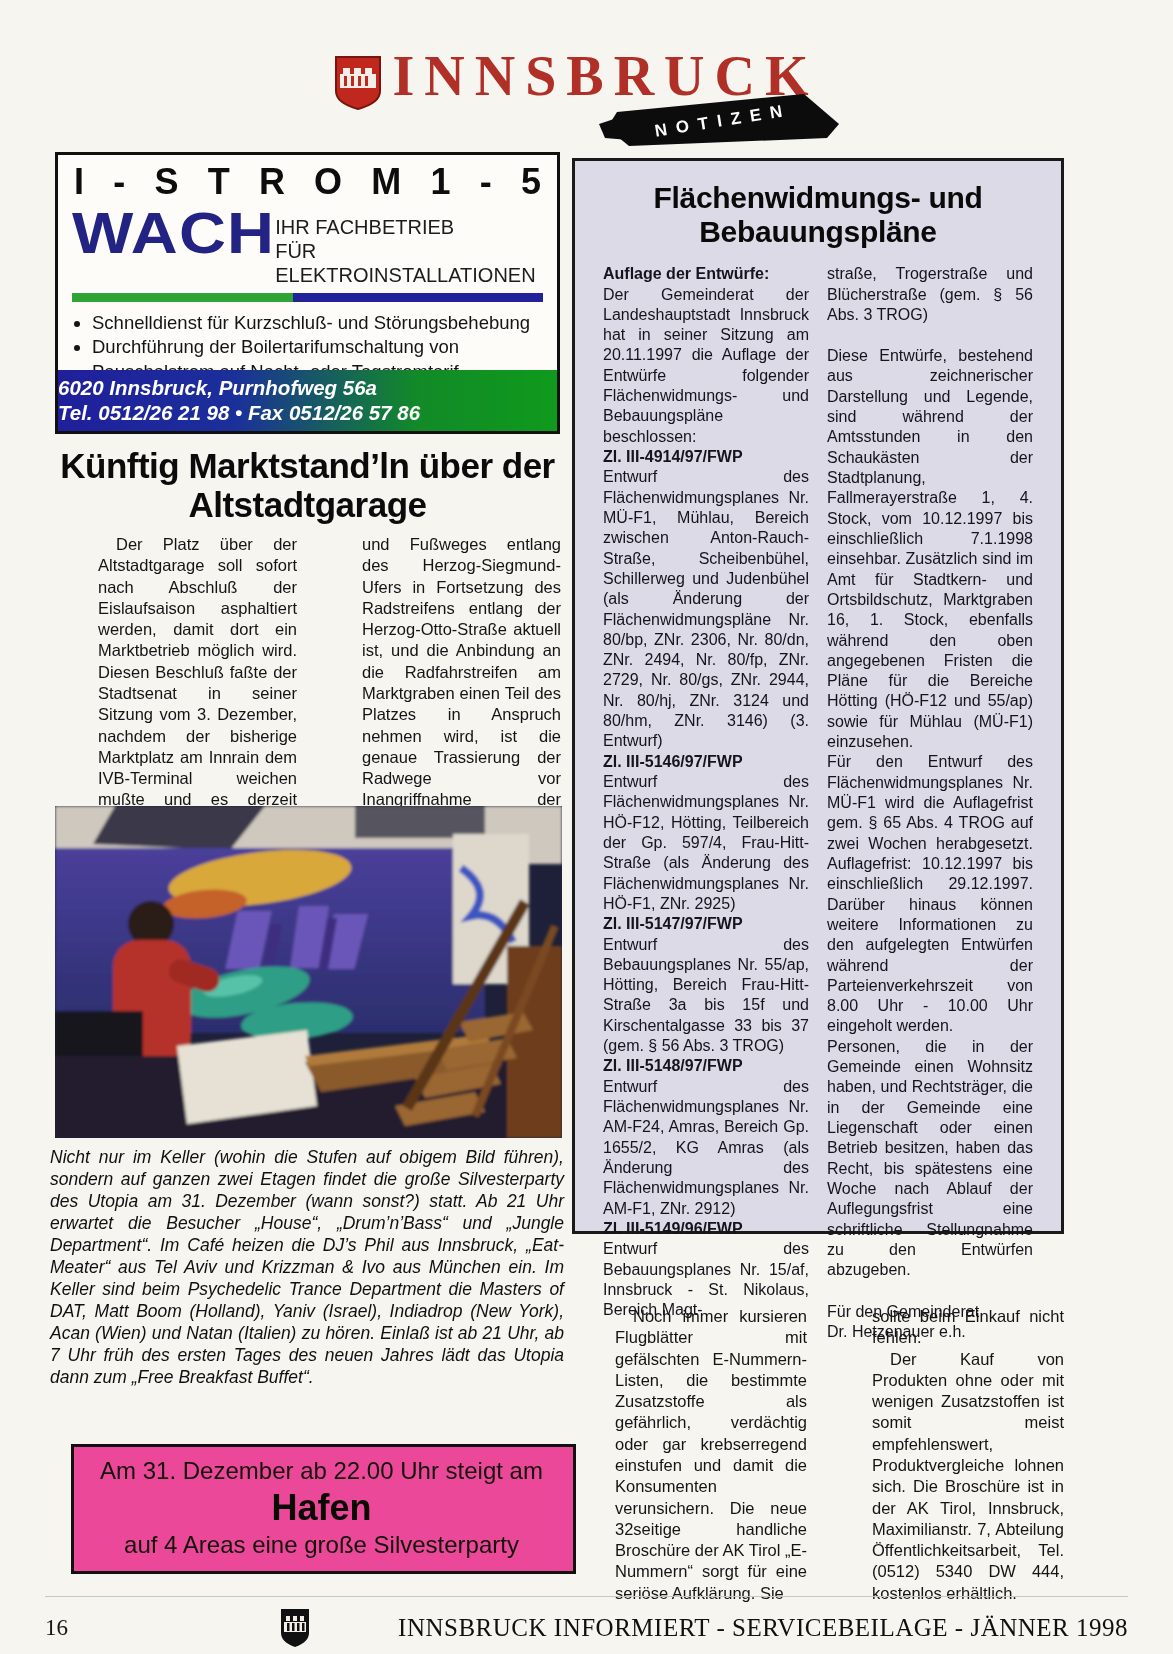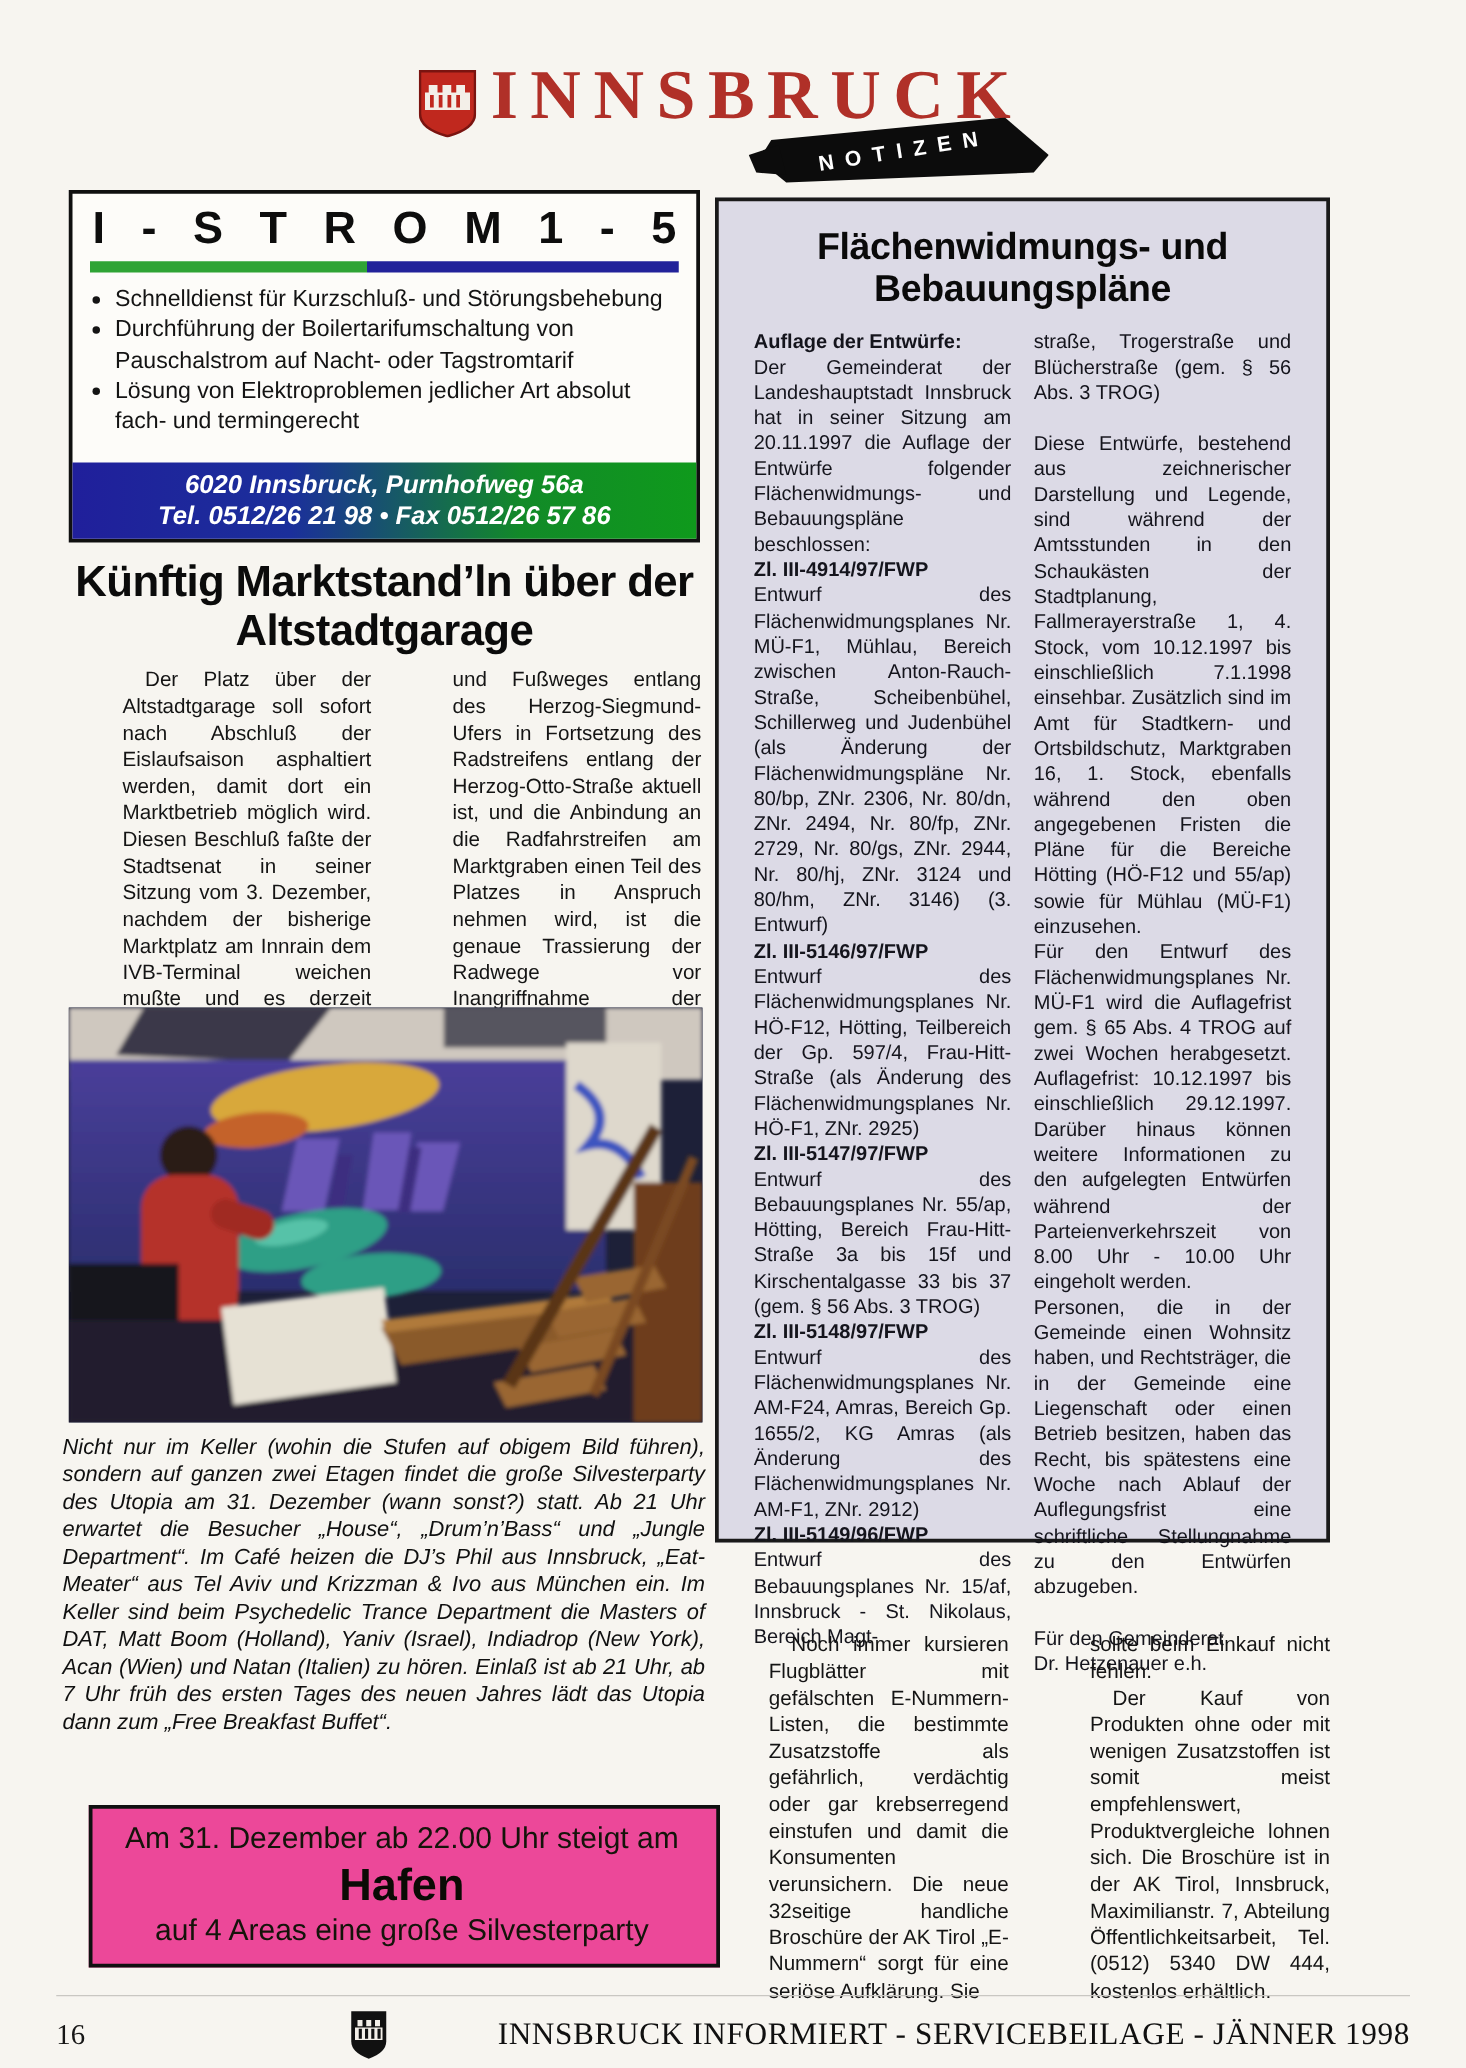--- a/index.html
+++ b/index.html
@@ -44,21 +44,21 @@
     font-family:"Liberation Sans",sans-serif;
   }
   .ad-taglines{margin-left:22px;padding-top:10px;font-size:20px;line-height:1.2;color:#1c1c1c;}
   .ad-bar{height:9px;margin:6px 14px 9px 14px;
     background:linear-gradient(90deg,#2fa435 0%,#2fa435 47%,#22229a 47%,#22229a 100%);}
   .ad-bullets{margin:0 10px 0 14px;padding-left:20px;font-size:18.5px;line-height:1.32;}
   .ad-bullets li{margin:0;}
   .ad-address{
     position:absolute;left:0;right:0;bottom:0;
     background:linear-gradient(90deg,#201f9b 0%,#1b2f9b 35%,#128a28 72%,#0f9a1c 100%);
-    color:#fff;font-style:italic;font-weight:700;text-align:center;
+    color:#fff;font-style:italic;font-weight:700;
     font-size:20.5px;line-height:1.22;padding:5px 0 6px 0;
   }
 
   
   .headline1{
     position:absolute;left:55px;top:446px;width:505px;text-align:center;
     font-size:35px;font-weight:800;line-height:1.12;letter-spacing:-.5px;color:#0b0b0b;
   }
   .article{display:flex;gap:22px;}
   .article .col{width:242px;font-size:16.5px;line-height:1.29;text-align:justify;
@@ -143,20 +143,27 @@
           <polygon points="18,18 205,0 240,30 228,44 30,52 8,34" fill="#0c0c0c"></polygon>
           <polygon points="0,30 24,22 30,46 6,44" fill="#0c0c0c"></polygon>
         </svg>
         <div class="notizen-label">NOTIZEN</div>
       </div>
     </div>
   </div>
 
   <div class="ad-box">
     <div class="ad-strom">I - S T R O M 1 - 5</div>
+    <div class="ad-logo-row">
+      <div class="ad-logo">WACH</div>
+      <div class="ad-taglines">
+        <div>IHR FACHBETRIEB</div>
+        <div>FÜR ELEKTROINSTALLATIONEN</div>
+      </div>
+    </div>
     <div class="ad-bar"></div>
     <ul class="ad-bullets">
         <li>Schnelldienst für Kurzschluß- und Störungsbehebung</li>
         <li>Durchführung der Boilertarifumschaltung von Pauschalstrom auf Nacht- oder Tagstromtarif</li>
         <li>Lösung von Elektroproblemen jedlicher Art absolut fach- und termingerecht</li>
       </ul>
     <div class="ad-address">
       <div>6020 Innsbruck, Purnhofweg 56a</div>
       <div>Tel. 0512/26 21 98 • Fax 0512/26 57 86</div>
     </div>

